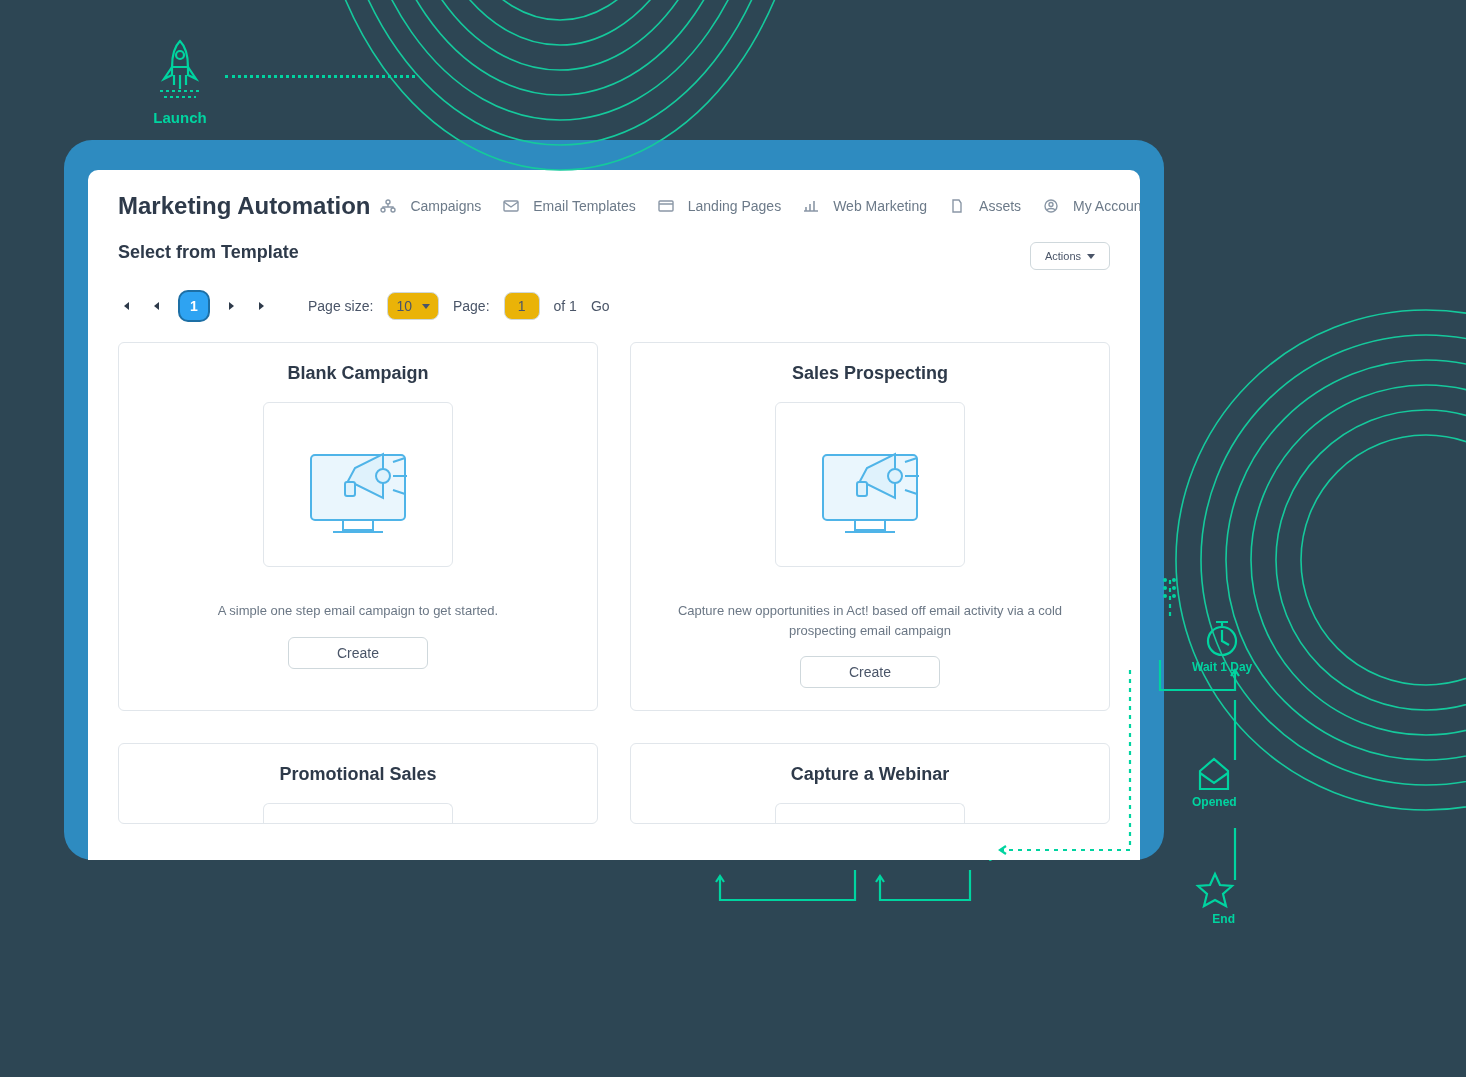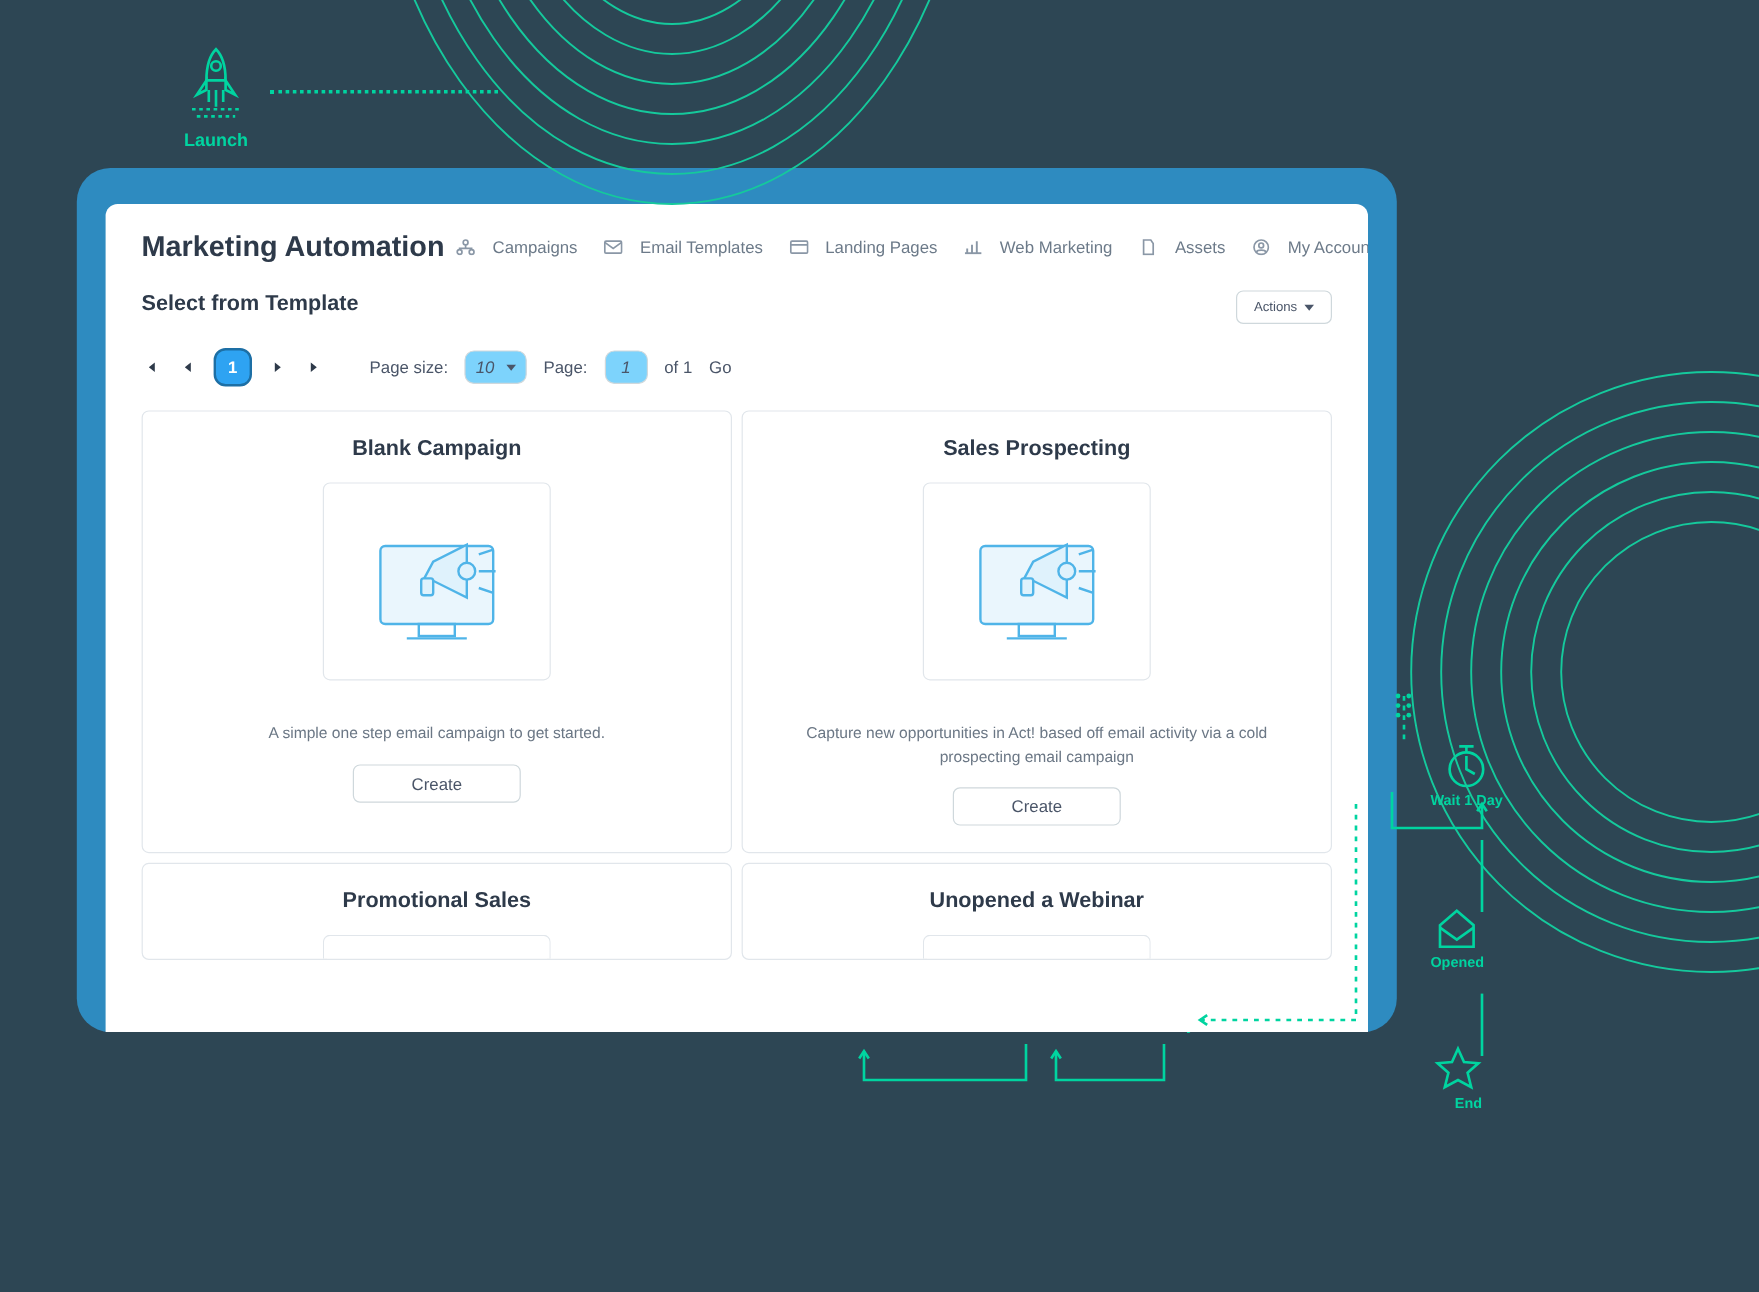--- a/index.html
+++ b/index.html
@@ -142,36 +142,35 @@
       border-radius: 10px;
       width: 32px; height: 32px;
       display: inline-flex; align-items: center; justify-content: center;
       font-weight: 600;
     }
     .pager .select, .pager .input {
       border: 1px solid #cfd8dc;
       border-radius: 8px;
       padding: 4px 8px;
       height: 28px;
-      background: #7dd3fc;
+      background: #eab308;
       display: inline-flex;
       align-items: center;
       gap: 10px;
-      font-style: italic;
     }
     .pager .select .caret {
       width: 0; height: 0; border-left: 4px solid transparent; border-right: 4px solid transparent; border-top: 5px solid #4a5568;
     }
     .pager .input { width: 36px; justify-content: center; }
     .pager .go { cursor: pointer; }
     .card-grid {
       margin-top: 20px;
       display: grid;
       grid-template-columns: 1fr 1fr;
-      gap: 8px;
+      gap: 32px;
     }
     .card {
       border: 1px solid #e1e6eb;
       border-radius: 6px;
       padding: 20px 22px 22px;
       text-align: center;
     }
     .card h3 {
       font-size: 18px;
       font-weight: 600;
@@ -437,21 +436,21 @@
         <p>Capture new opportunities in Act! based off email activity via a cold prospecting email campaign</p>
         <button class="create-btn">Create</button>
       </div>
 
       <div class="card mini">
         <h3>Promotional Sales</h3>
         <div class="illus" style="height:20px; border-bottom:none; border-radius:6px 6px 0 0;"></div>
       </div>
 
       <div class="card mini">
-        <h3>Unopened a Webinar</h3>
+        <h3>Capture a Webinar</h3>
         <div class="illus" style="height:20px; border-bottom:none; border-radius:6px 6px 0 0;"></div>
       </div>
     </div>
 
   </div>
 </div>
 
 <svg class="flow-line" style="top:580px; left:600px;" width="700" height="430">
   <g stroke="#00d4a0" stroke-width="2.2" fill="none">
 

